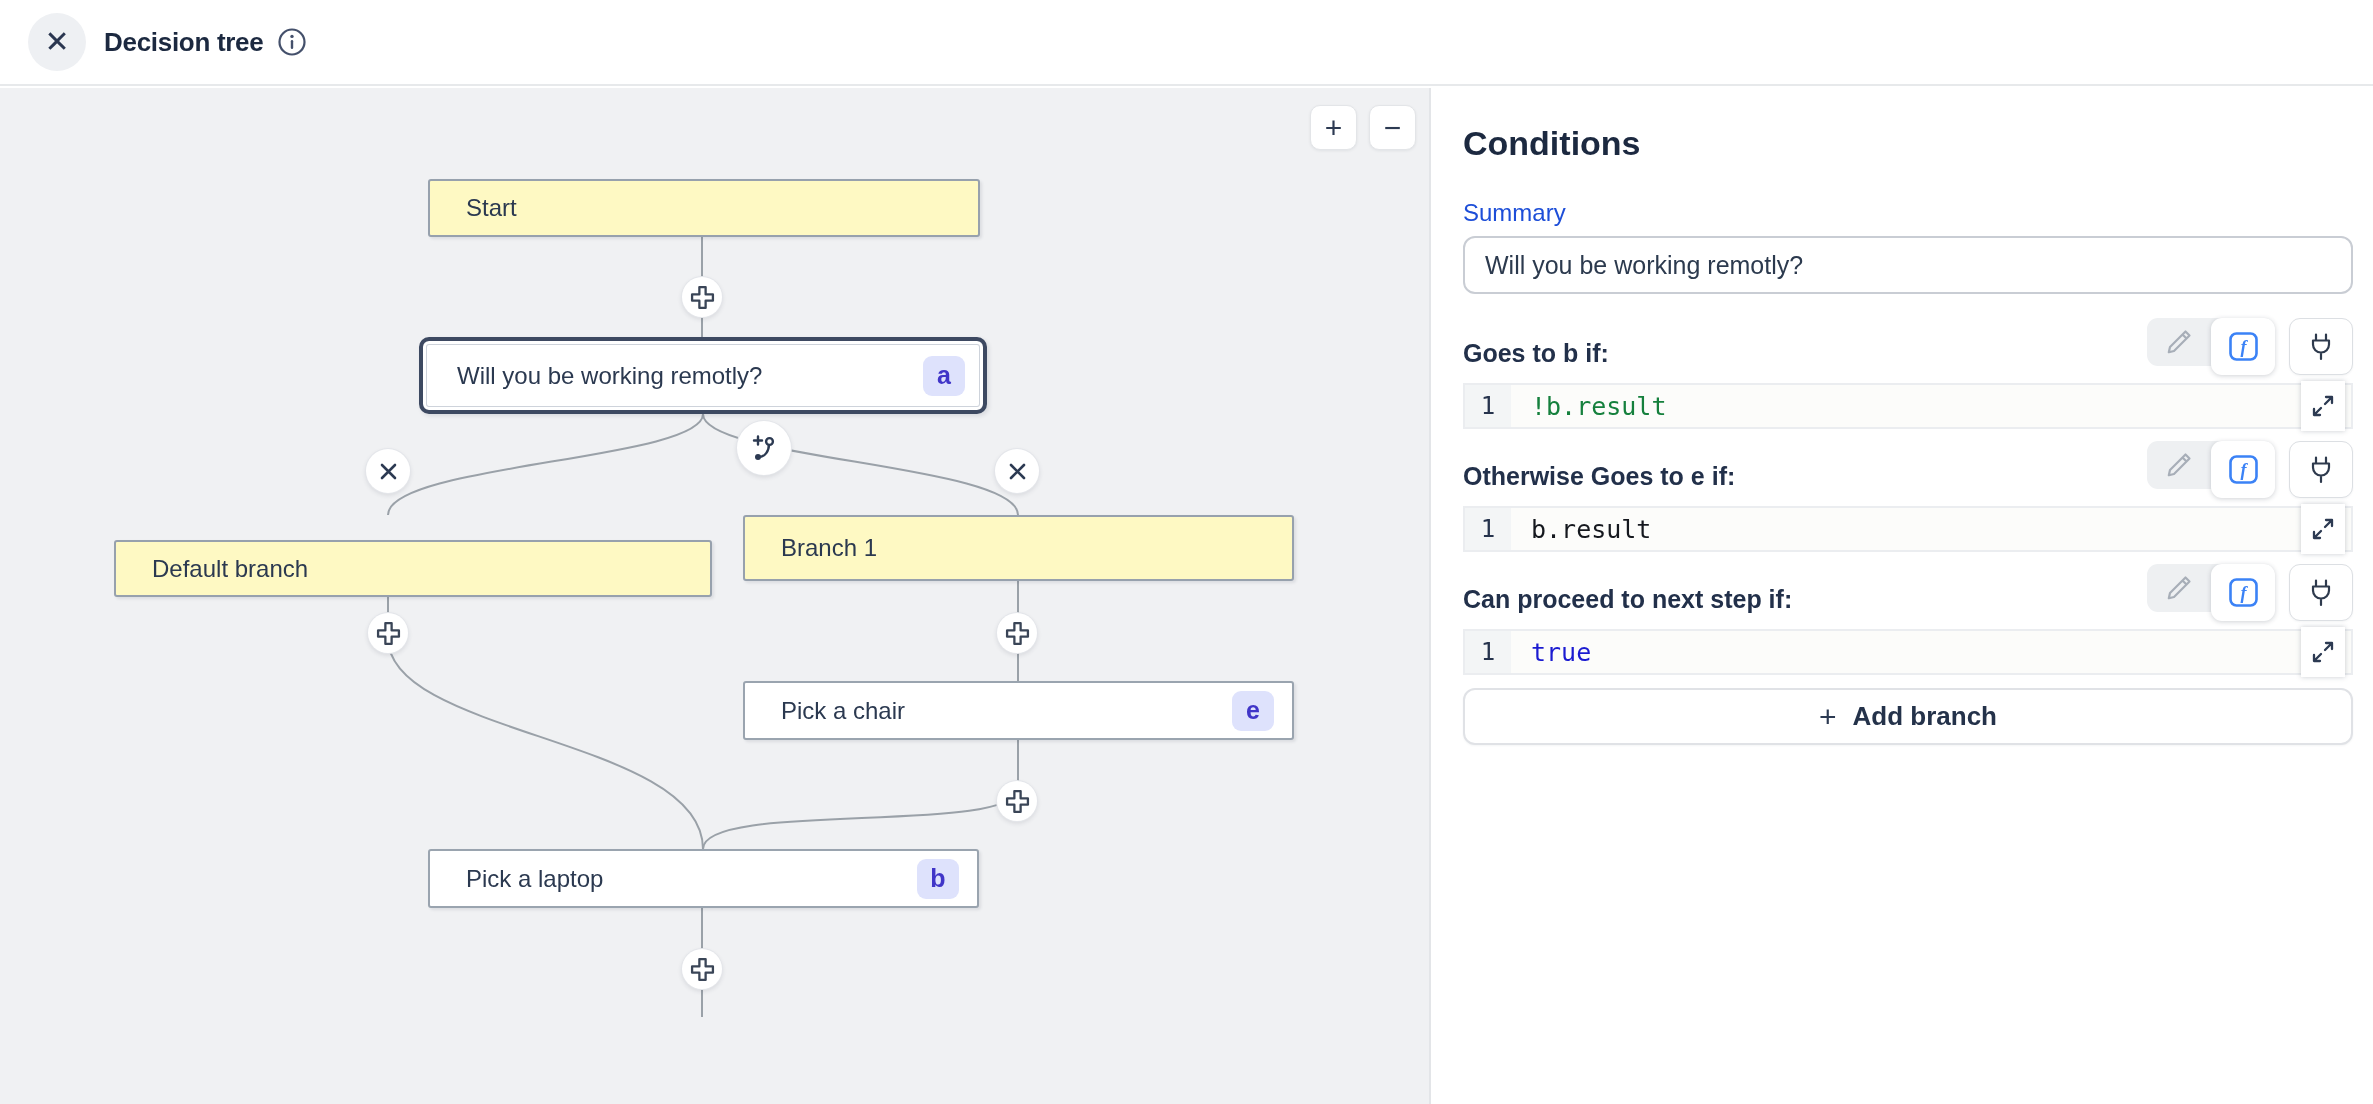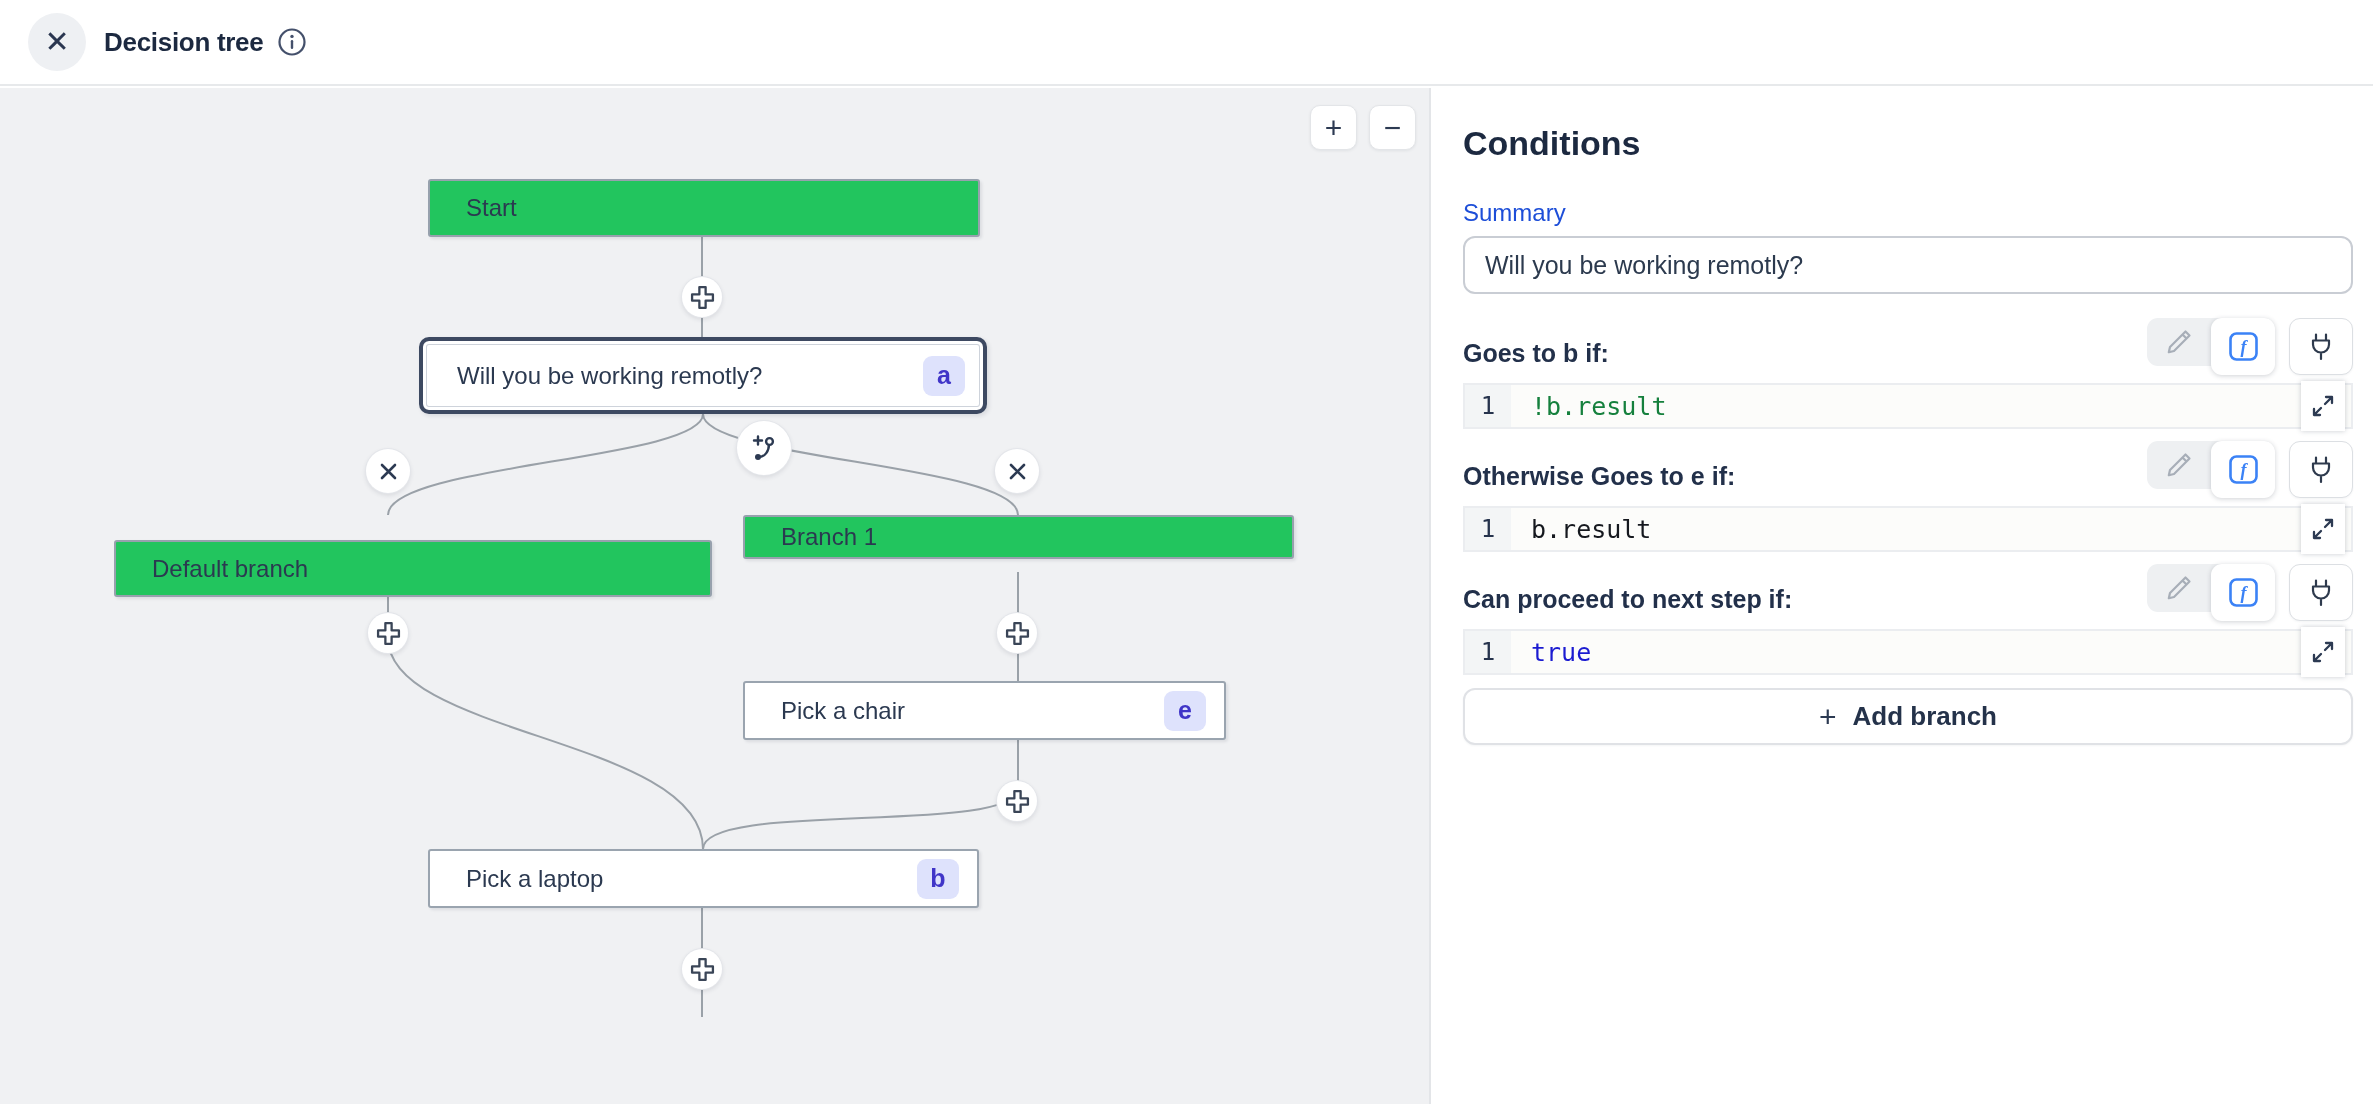--- a/index.html
+++ b/index.html
@@ -13,21 +13,21 @@
     display:flex; align-items:center; justify-content:center; margin-left:28px; cursor:pointer; }
   .close-btn span { font-size:30px; color:#2a3650; line-height:1; }
   .page-title { font-size:26px; font-weight:800; color:#1c2940; margin-left:18px; letter-spacing:-0.3px; }
   .info-ic { margin-left:14px; display:flex; }
 
   
   .canvas { position:absolute; left:0; top:88px; width:1431px; height:1016px;
     background:#f0f1f3; border-right:2px solid #e3e5e8; }
   .edges { position:absolute; left:0; top:0; }
   .node { position:absolute; display:flex; align-items:center; font-size:24px; color:#2b3950; }
-  .node-gray { background:#22c55e; border:2px solid #97a1ad; border-radius:3px;
+  .node-gray { background:#fef9c3; border:2px solid #97a1ad; border-radius:3px;
     padding-left:36px; box-shadow:2px 2px 3px rgba(40,50,70,0.10); }
   .node-white { background:#ffffff; border:2px solid #9aa4af; border-radius:3px;
     padding-left:36px; box-shadow:2px 2px 3px rgba(40,50,70,0.10); justify-content:space-between; }
   .node-selected { background:#ffffff; border:4px solid #3d4961; border-radius:10px;
     box-shadow:inset 0 0 0 3px #ffffff, inset 0 0 0 4px #ced3db, 2px 2px 4px rgba(40,50,70,0.12);
     padding-left:34px; justify-content:space-between; }
   .badge { min-width:42px; height:40px; border-radius:9px; background:#dee2fc; color:#4035c8;
     font-weight:bold; font-size:25px; display:flex; align-items:center; justify-content:center;
     margin-right:18px; padding:0 8px; }
   .conn { position:absolute; background:#ffffff; border-radius:50%;
@@ -115,25 +115,25 @@
 
   <div class="node node-selected" style="left:419px; top:249px; width:568px; height:77px;">
     <span>Will you be working remotly?</span>
     <span class="badge">a</span>
   </div>
 
   <div class="node node-gray" style="left:114px; top:452px; width:598px; height:57px;">
     <span>Default branch</span>
   </div>
 
-  <div class="node node-gray" style="left:743px; top:427px; width:551px; height:44px;">
+  <div class="node node-gray" style="left:743px; top:427px; width:551px; height:66px;">
     <span>Branch 1</span>
   </div>
 
-  <div class="node node-white" style="left:743px; top:593px; width:483px; height:59px;text-align:right;">
+  <div class="node node-white" style="left:743px; top:593px; width:551px; height:59px;text-align:right;">
     <span>Pick a chair</span>
     <span class="badge">e</span>
   </div>
 
   <div class="node node-white" style="left:428px; top:761px; width:551px; height:59px;">
     <span>Pick a laptop</span>
     <span class="badge">b</span>
   </div>
 
 

